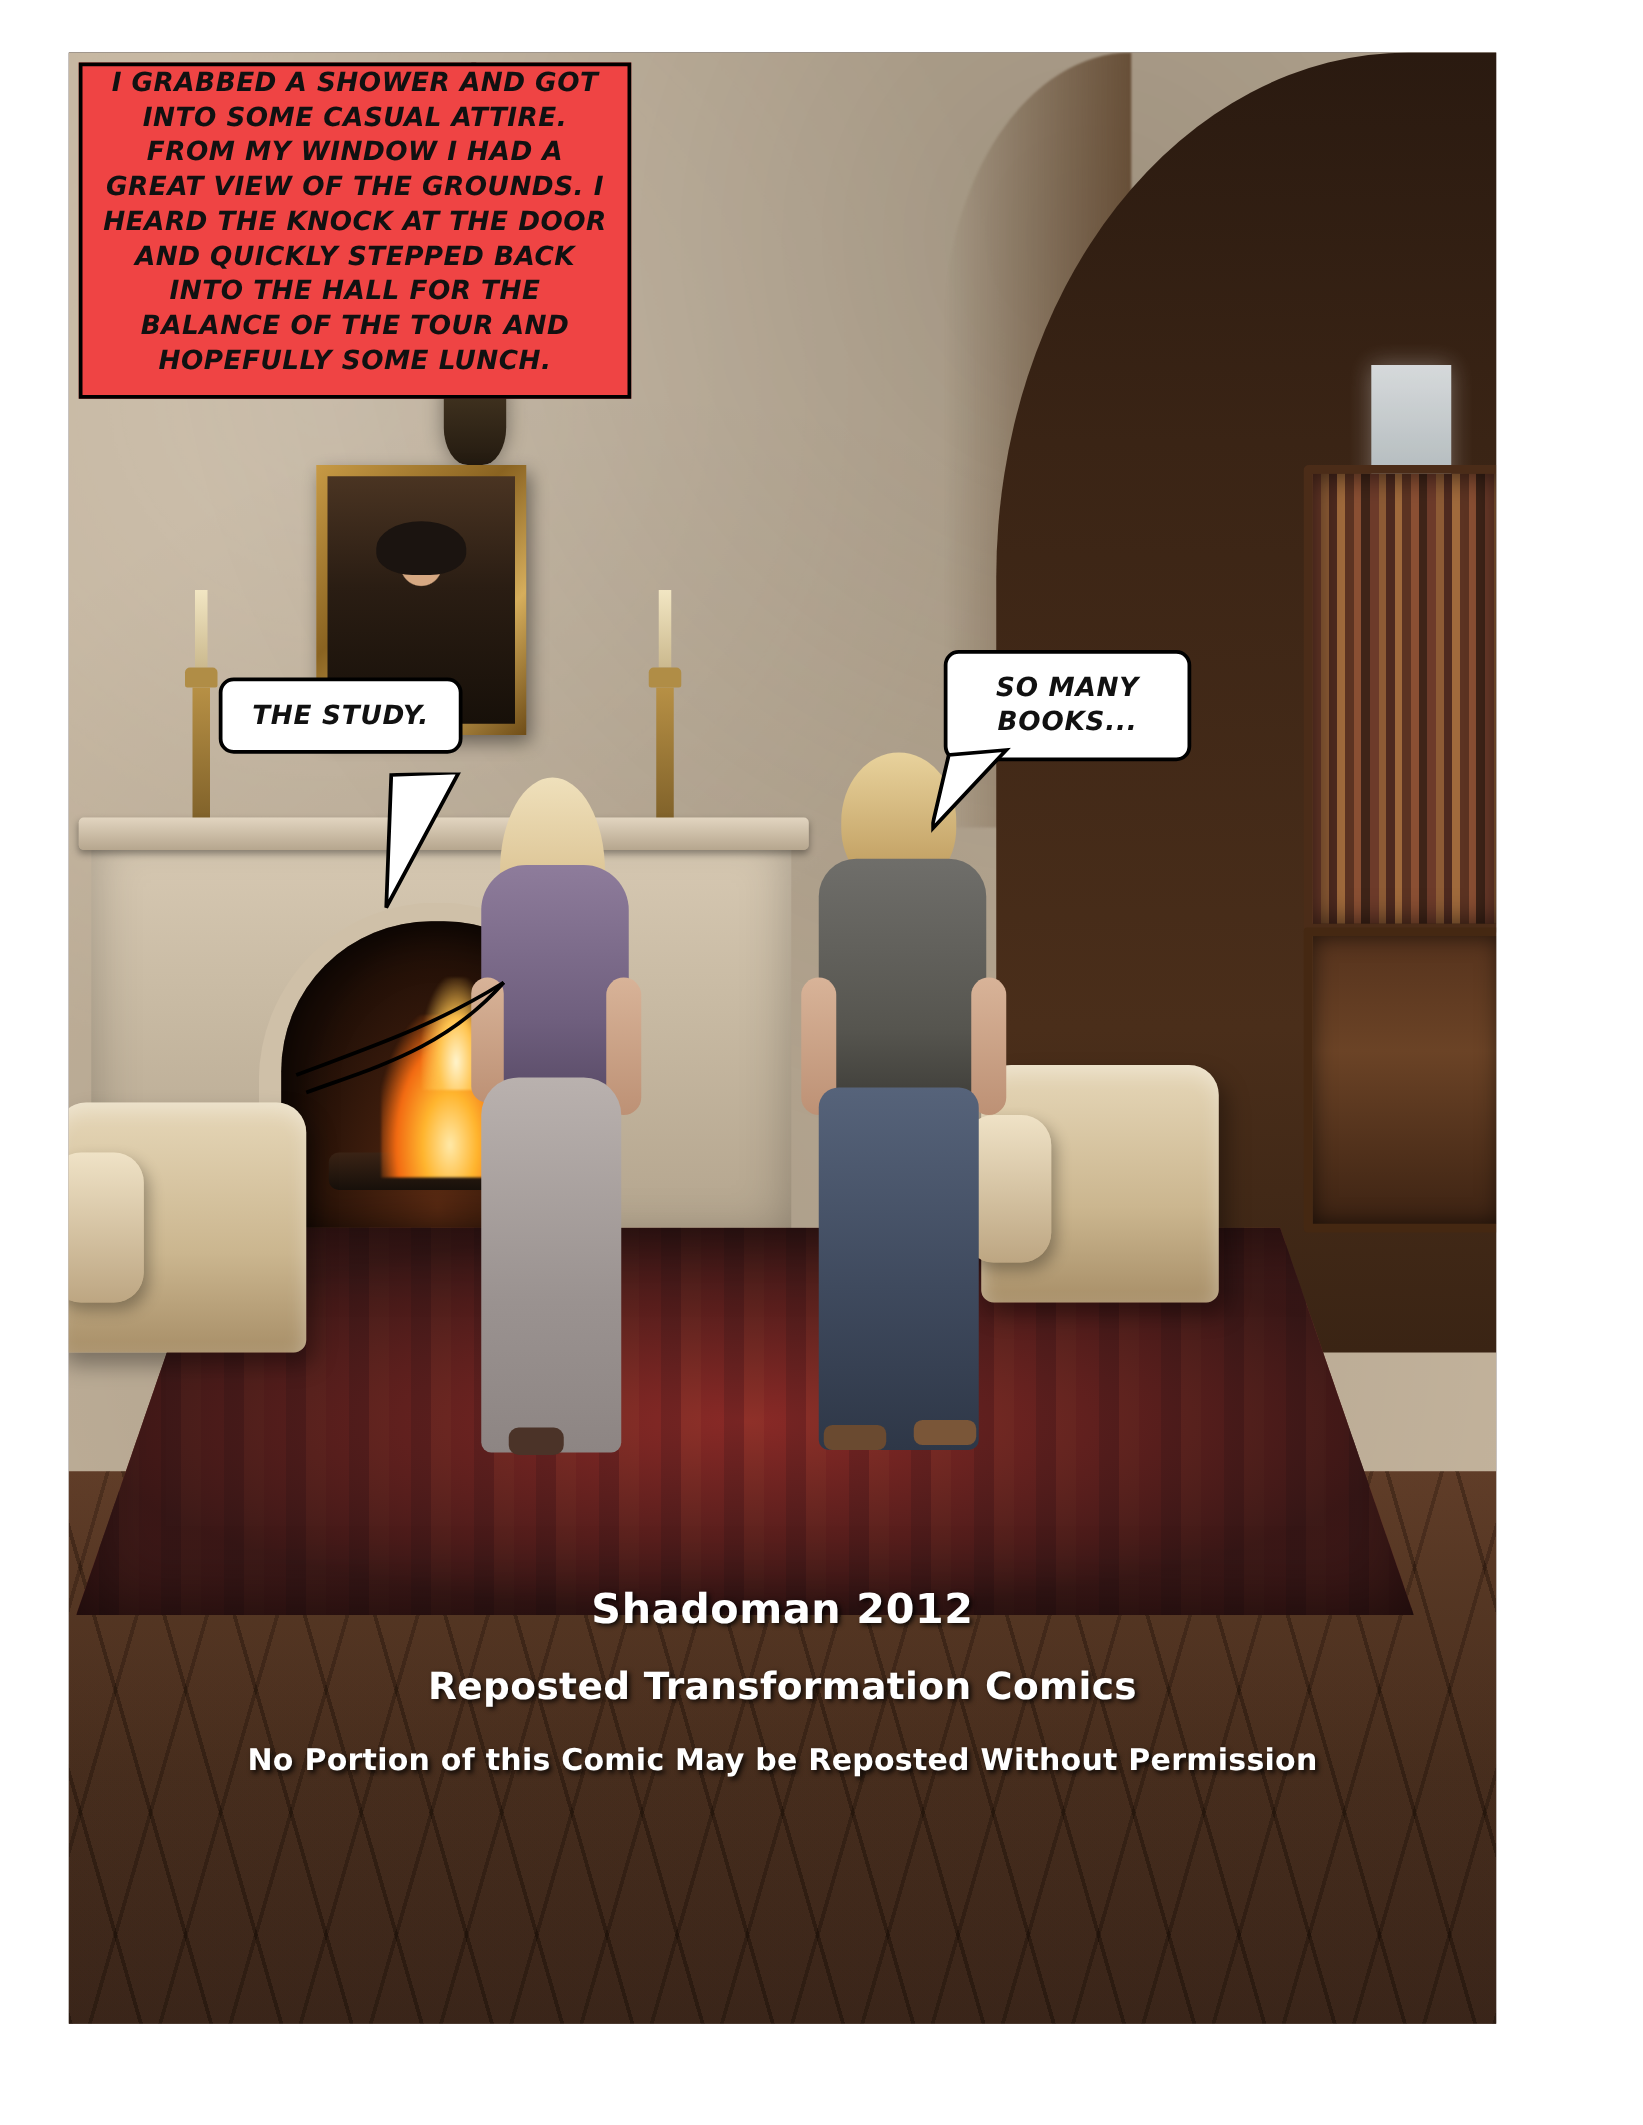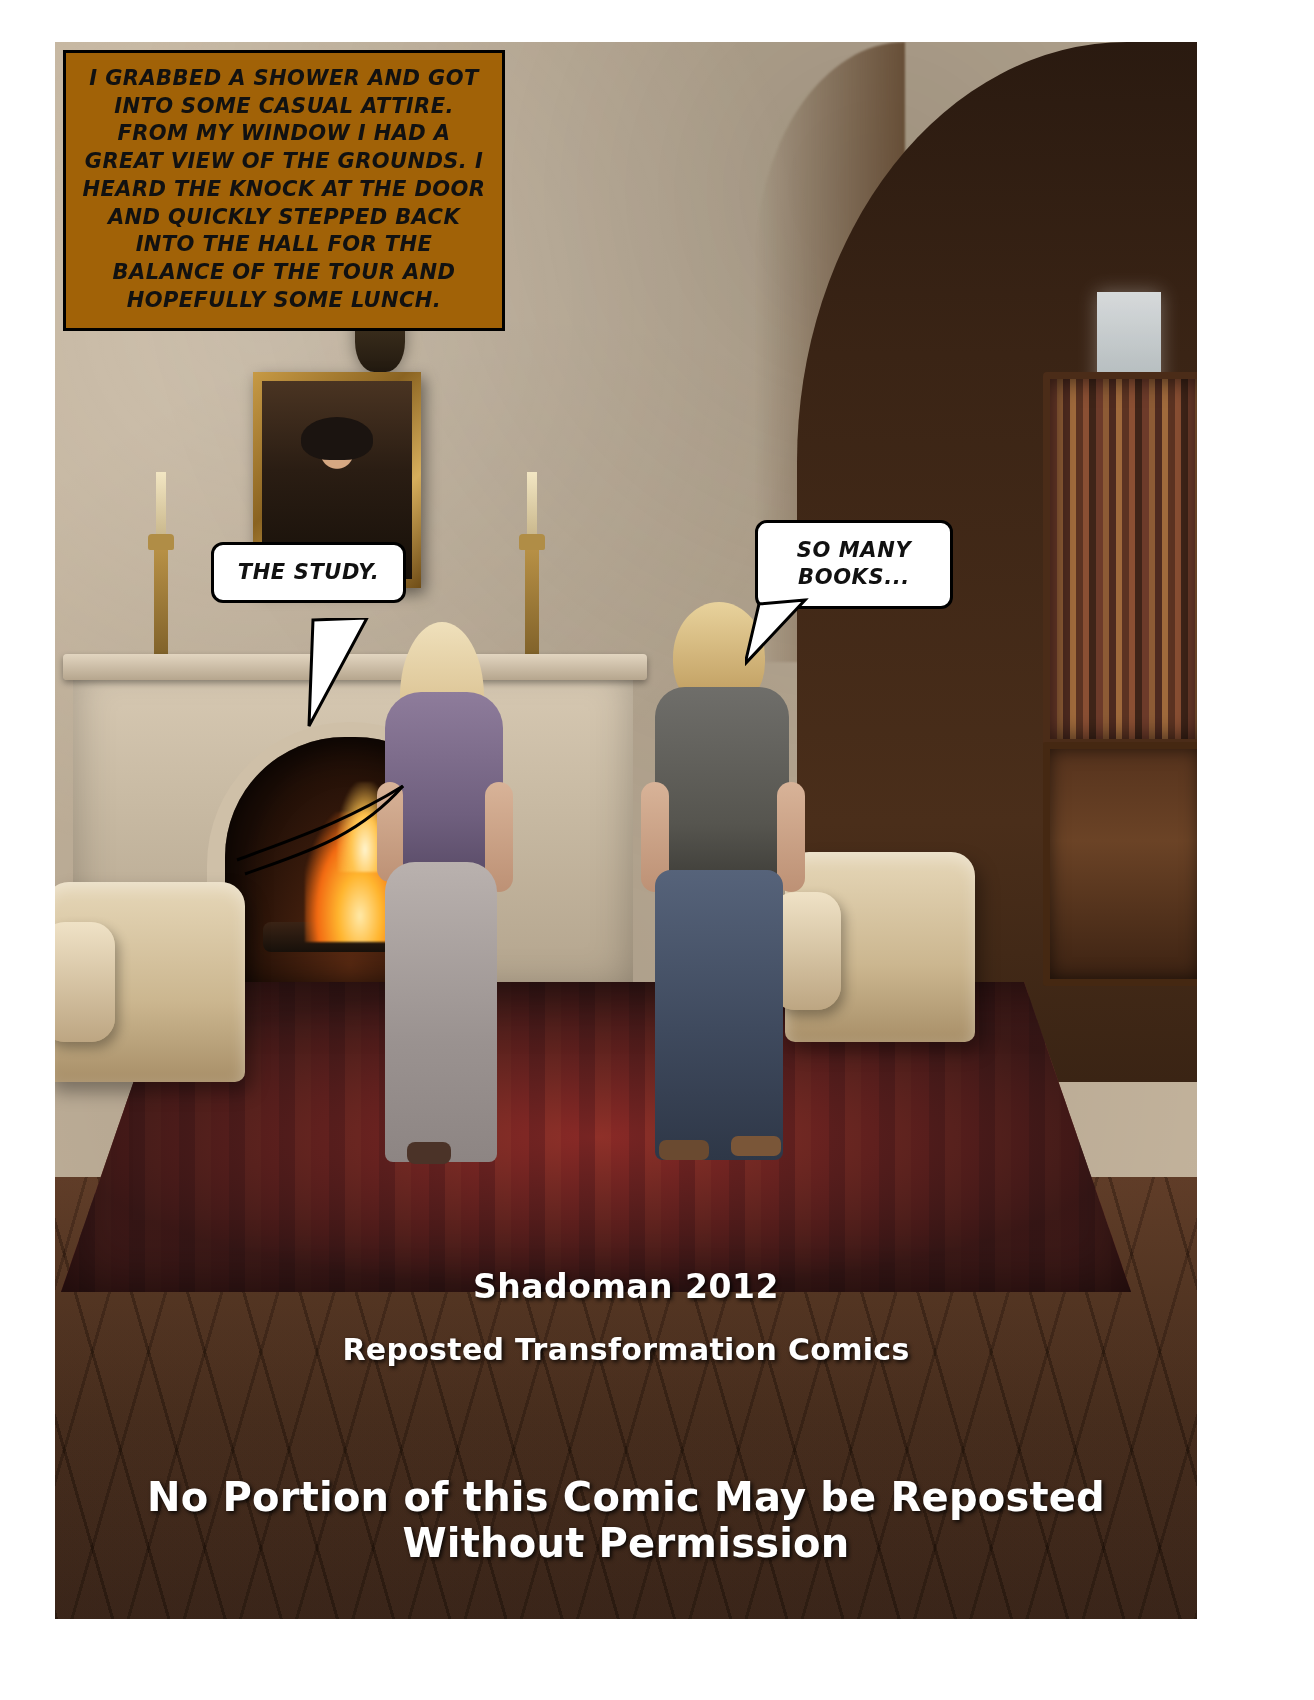--- a/index.html
+++ b/index.html
@@ -265,24 +265,24 @@
     background: linear-gradient(180deg, #56637a, #3f4a5e 55%, #2e3747);
     border-radius: 16px 16px 8px 8px;
   }
 
   
   .caption-box {
     position: absolute;
     left: 8px;
     top: 8px;
     width: 442px;
-    background: #a16207;
+    background: #ef4444;
     border: 3px solid #000;
     box-sizing: border-box;
-    padding: 12px 14px 14px;
+    padding: 0 14px 14px;
     font-family: "DejaVu Sans", sans-serif;
     font-style: italic;
     font-weight: 700;
     font-size: 21px;
     line-height: 1.32;
     letter-spacing: .4px;
     text-align: center;
     color: #111;
     text-transform: uppercase;
   }
@@ -311,21 +311,21 @@
     left: 0;
     width: 100%;
     text-align: center;
     color: #ffffff;
     font-family: "DejaVu Sans", sans-serif;
     font-weight: 700;
     text-shadow: 2px 2px 4px rgba(0,0,0,0.85);
   }
   .credit-1 { top: 1225px; font-size: 33px; letter-spacing: .5px; }
   .credit-2 { top: 1290px; font-size: 30px; letter-spacing: .3px; }
-  .credit-3 { top: 1432px; font-size: 40px; letter-spacing: .2px; }
+  .credit-3 { top: 1352px; font-size: 24px; letter-spacing: .2px; }
 </style>
 </head>
 <body>
 
 <div id="page">
 
   <div id="panel">
 
     <div class="wall"></div>
 
@@ -381,21 +381,21 @@
       <div class="shirt-grey" style="left:600px;top:645px;width:134px;height:195px;"></div>
       <div class="skin" style="left:586px;top:740px;width:28px;height:110px;"></div>
       <div class="skin" style="left:722px;top:740px;width:28px;height:110px;"></div>
       <div class="jeans" style="left:600px;top:828px;width:128px;height:290px;"></div>
       <div style="position:absolute;left:604px;top:1098px;width:50px;height:20px;background:#6a4a30;border-radius:7px;"></div>
       <div style="position:absolute;left:676px;top:1094px;width:50px;height:20px;background:#7a5638;border-radius:7px;"></div>
     </div>
 
     <div class="caption-box">I grabbed a shower and got into some casual attire. From my window I had a great view of the grounds. I heard the knock at the door and quickly stepped back into the hall for the balance of the tour and hopefully some lunch.</div>
 
-    <div class="bubble center" style="left:120px;top:500px;width:195px;margin-left:36px;">The study.</div>
+    <div class="bubble center" style="left:120px;top:500px;width:195px;">The study.</div>
     <svg style="position:absolute;left:250px;top:576px;width:130px;height:130px;">
       <polygon points="8,2 62,0 4,108" fill="#ffffff" stroke="#000000" stroke-width="3"></polygon>
     </svg>
 
     <div class="bubble center" style="left:700px;top:478px;width:198px;">So many books...</div>
     <svg style="position:absolute;left:690px;top:556px;width:120px;height:110px;">
       <polygon points="60,2 14,6 0,66" fill="#ffffff" stroke="#000000" stroke-width="3"></polygon>
     </svg>
 
     <svg style="position:absolute;left:170px;top:740px;width:190px;height:110px;">

